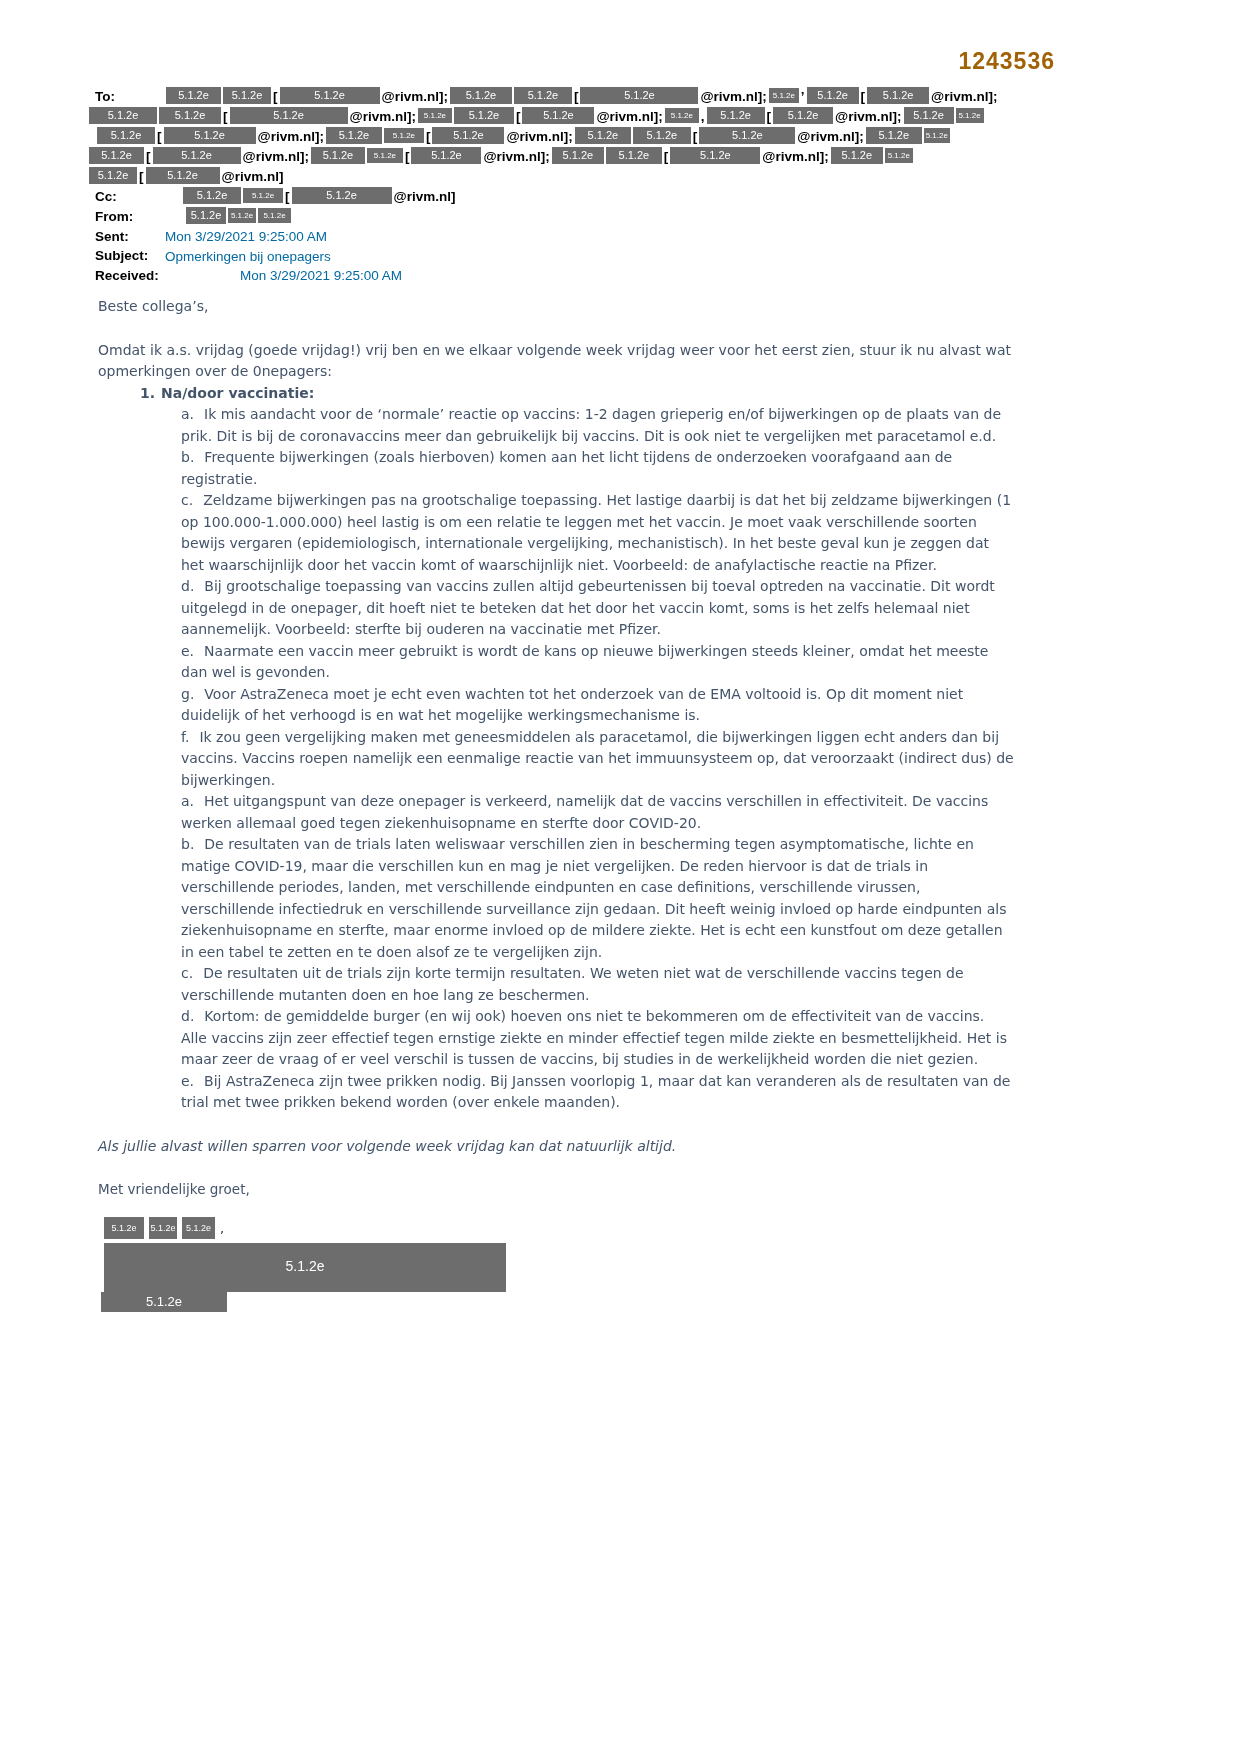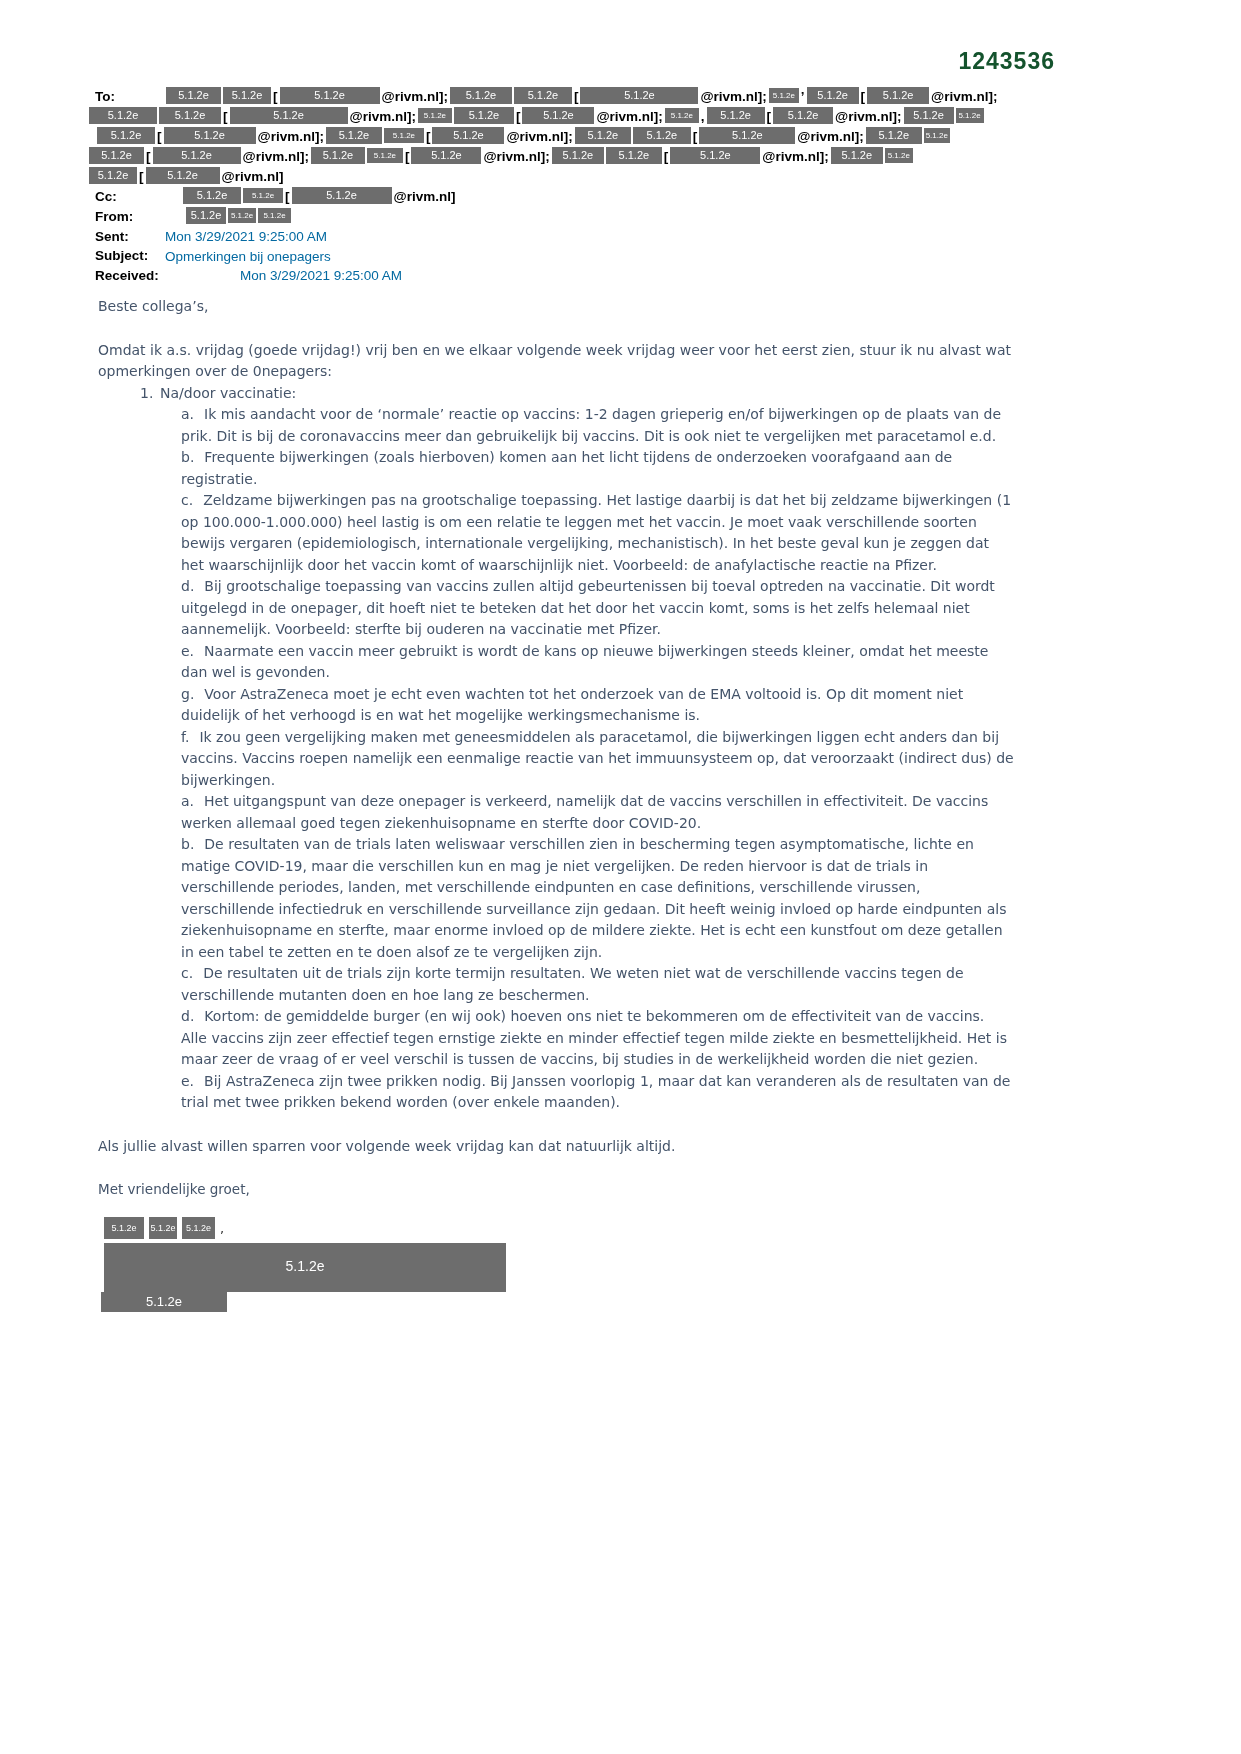--- a/index.html
+++ b/index.html
@@ -10,21 +10,21 @@
     background:#ffffff;
     font-family:"Liberation Sans", sans-serif;
     overflow:hidden;
   }
   .doc-number{
     position:absolute;
     top:48px;
     right:186px;
     font-size:23px;
     font-weight:bold;
-    color:#14532d;
+    color:#a16207;
     letter-spacing:1px;
     font-family:"Liberation Sans", sans-serif;
   }
   .email-header{
     position:absolute;
     top:86px;
     left:88px;
     right:40px;
     font-size:13.5px;
     color:#000;
@@ -76,25 +76,25 @@
     top:296px;
     left:98px;
     width:916px;
     font-family:"DejaVu Sans", sans-serif;
     font-size:14px;
     line-height:21.5px;
     color:#44546A;
   }
   .email-body p{margin:0;padding:0;}
   .greeting{margin-bottom:22px !important;}
-  .list-head{padding-left:42px;}
+  .list-head{padding-left:42px;font-weight:bold;}
   .list-num{display:inline-block;min-width:14px;margin-right:6px;}
   .sub{padding-left:83px;}
   .letter{margin-right:10px;}
-  .closing{margin-top:22px !important;}
+  .closing{margin-top:22px !important;font-style:italic;}
   .signoff{margin-top:22px !important;font-size:13.5px;}
   .signature{margin-top:16px;margin-left:6px;}
   .sig-row1{height:24px;}
   .sig-box-sm{
     display:inline-block;
     background:#6d6d6d;
     color:#fff;
     font-family:"Liberation Sans", sans-serif;
     font-size:9px;
     height:22px;

